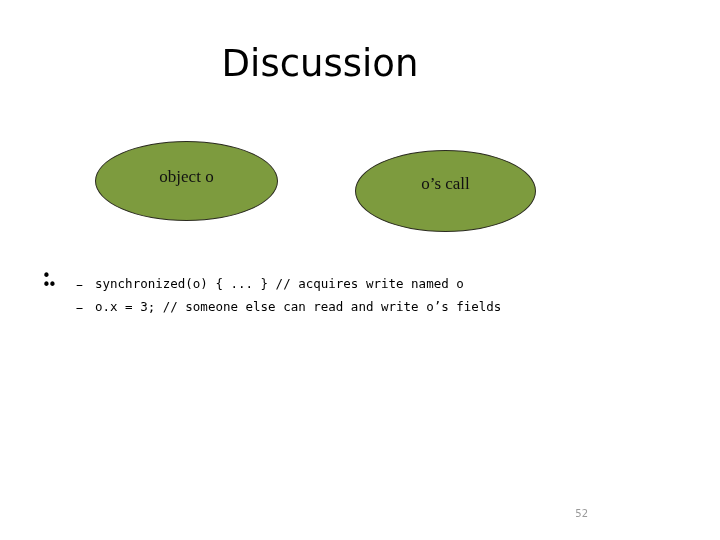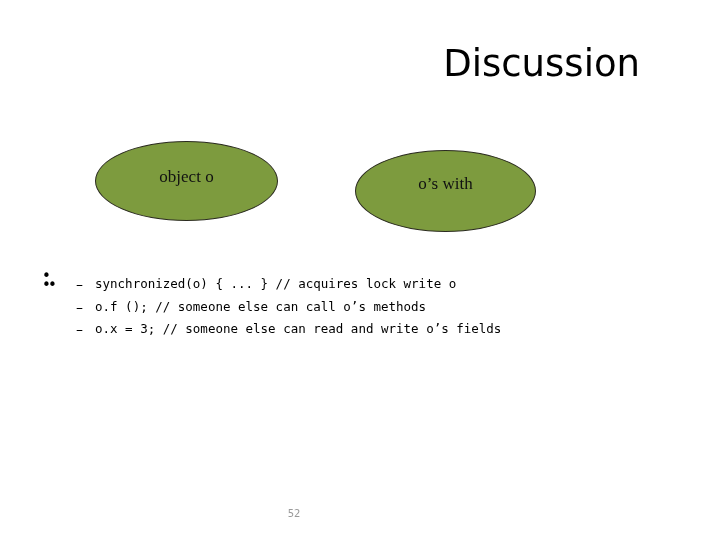--- a/index.html
+++ b/index.html
@@ -15,21 +15,21 @@
     font-family: "Liberation Sans", sans-serif;
     color: #000000;
   }
 
   
   .slide-title {
     position: absolute;
     top: 44px;
     left: 0;
     width: 640px;
-    text-align: right;
+    text-align: center;
     font-family: "DejaVu Sans", sans-serif;
     font-size: 37px;
     font-weight: 400;
     line-height: 1.1;
     letter-spacing: 0px;
     color: #000000;
     white-space: nowrap;
   }
 
   
@@ -121,62 +121,61 @@
     font-size: 14px;
     line-height: 22.5px;
   }
 
   
   .page-number {
     position: absolute;
     left: 0;
     top: 508px;
     width: 588px;
-    text-align: center;
+    text-align: right;
     font-family: "DejaVu Sans", sans-serif;
     font-size: 10px;
     color: #9a9a9a;
   }
 </style>
 </head>
 <body>
 
 <div class="slide-title">Discussion</div>
 
 <div class="diagram">
   <div class="ellipse-shape ellipse-a">
     <span class="ellipse-label">object o</span>
   </div>
   <div class="ellipse-shape ellipse-b">
-    <span class="ellipse-label">o’s with</span>
+    <span class="ellipse-label">o’s call</span>
   </div>
 </div>
 
 <div class="body-block">
 
   <div class="bullet-row">
     <span class="marker">•</span>
   </div>
 
   <div class="bullet-row">
     <span class="marker">•</span>
   </div>
 
   <div class="bullet-row level-1-b">
     <span class="marker">•</span>
   </div>
 
   <div class="sub-list">
     <div class="sub-row">
       <span class="dash">–</span>
-      <span>synchronized(o) { ... } // acquires lock write o</span>
+      <span>synchronized(o) { ... } // acquires write named o</span>
     </div>
     <div class="sub-row">
       <span class="dash">–</span>
-      <span>o.f (); // someone else can call o’s methods</span>
     </div>
     <div class="sub-row">
       <span class="dash">–</span>
       <span>o.x = 3; // someone else can read and write o’s fields</span>
     </div>
   </div>
 
 </div>
 
 <div class="page-number">52</div>

